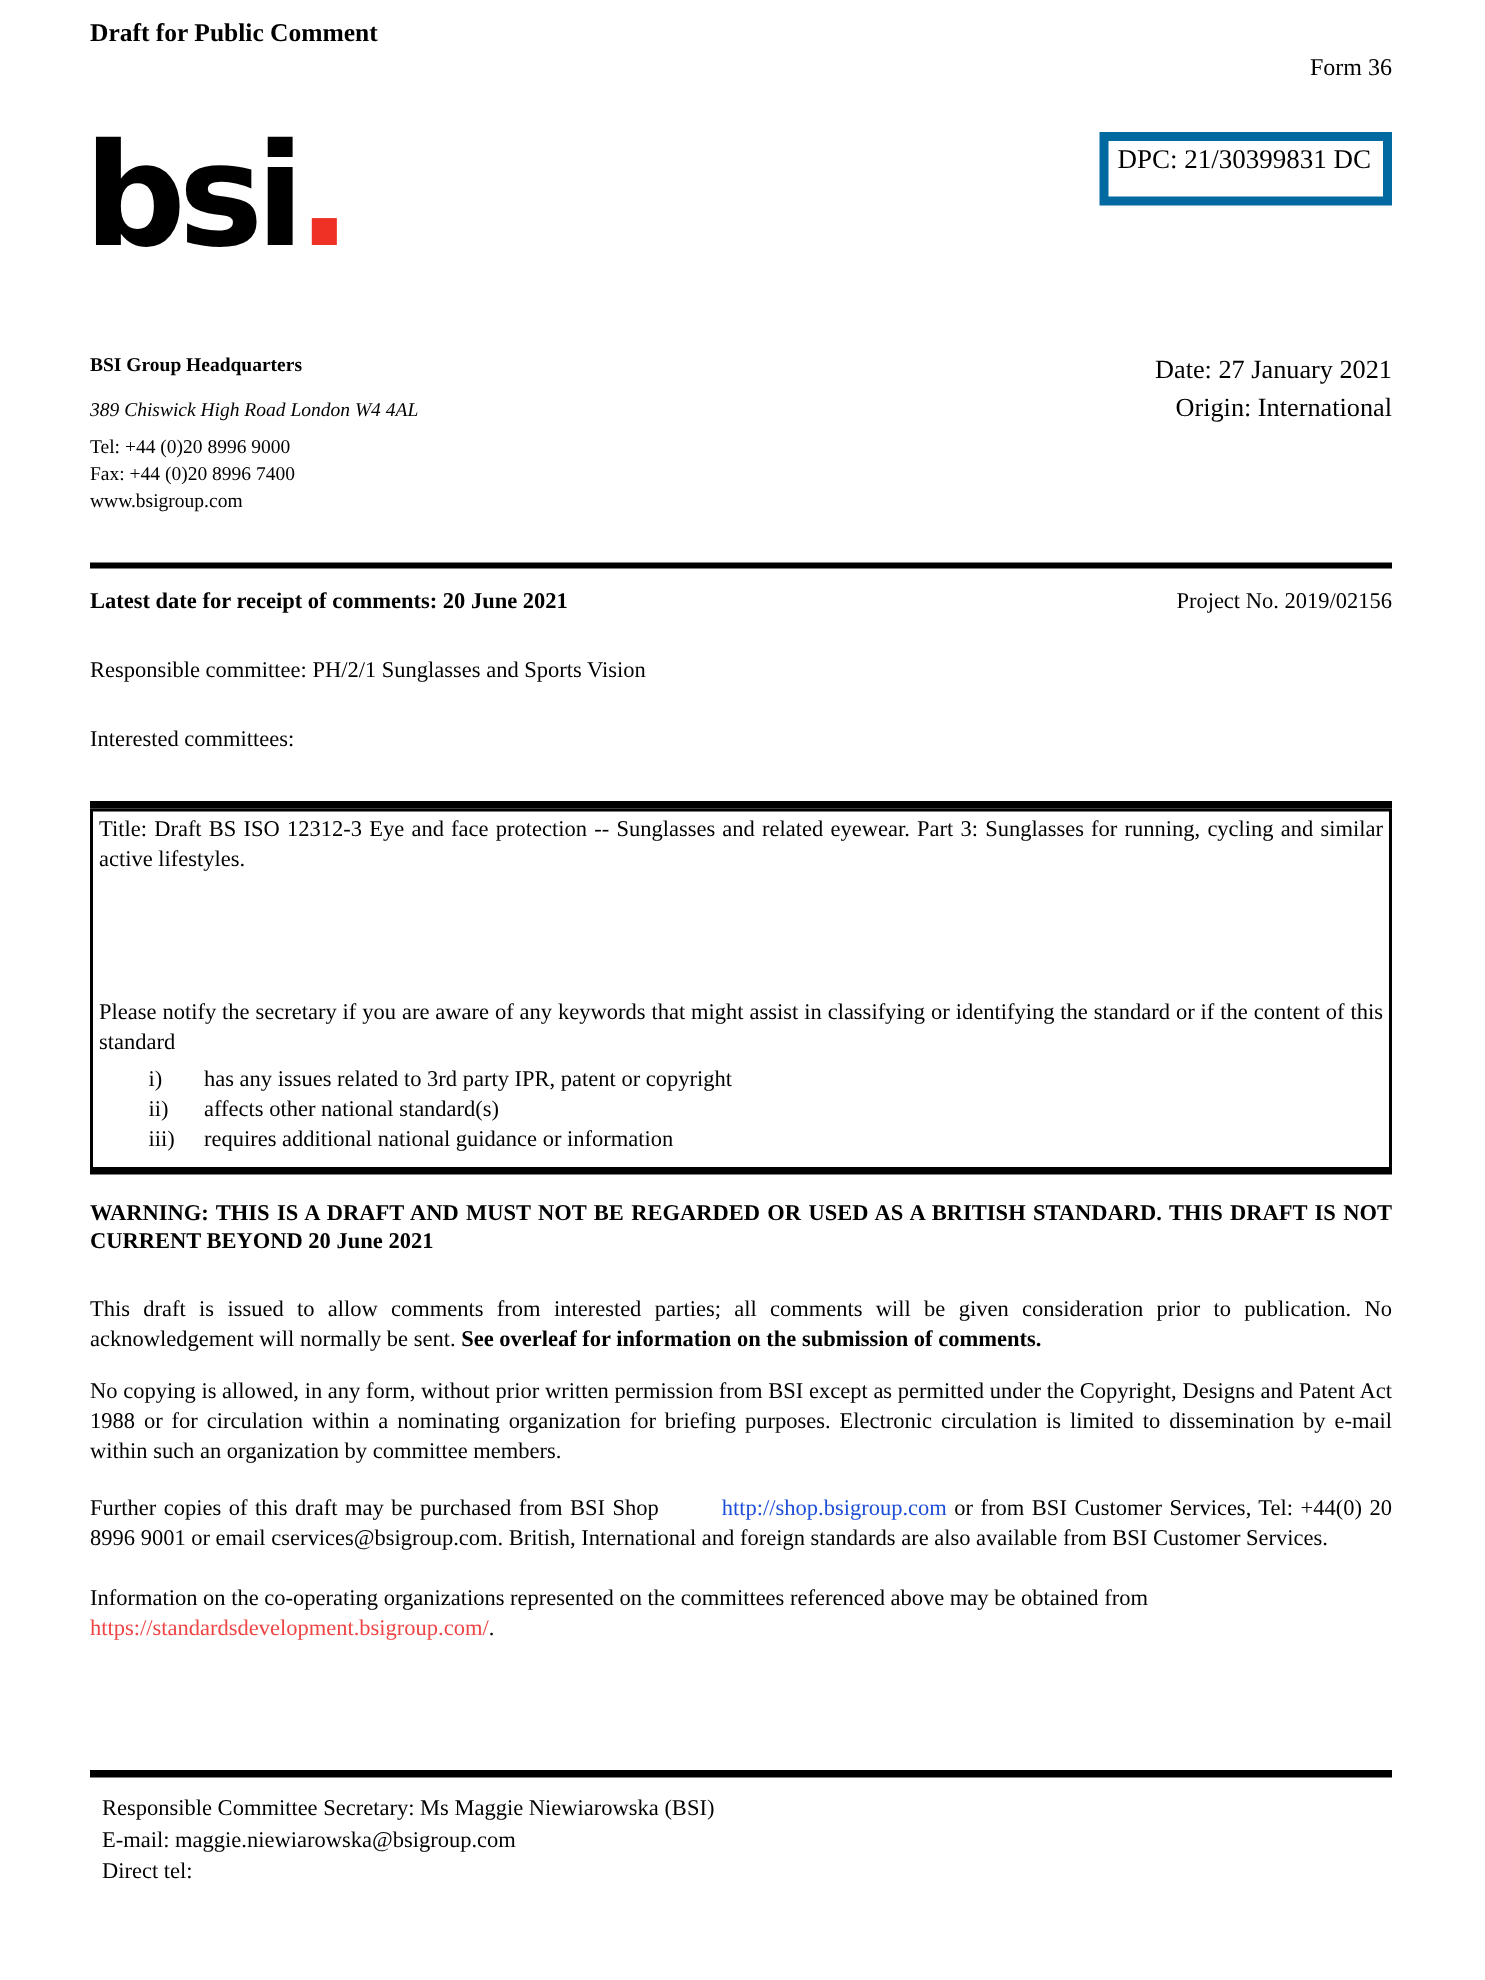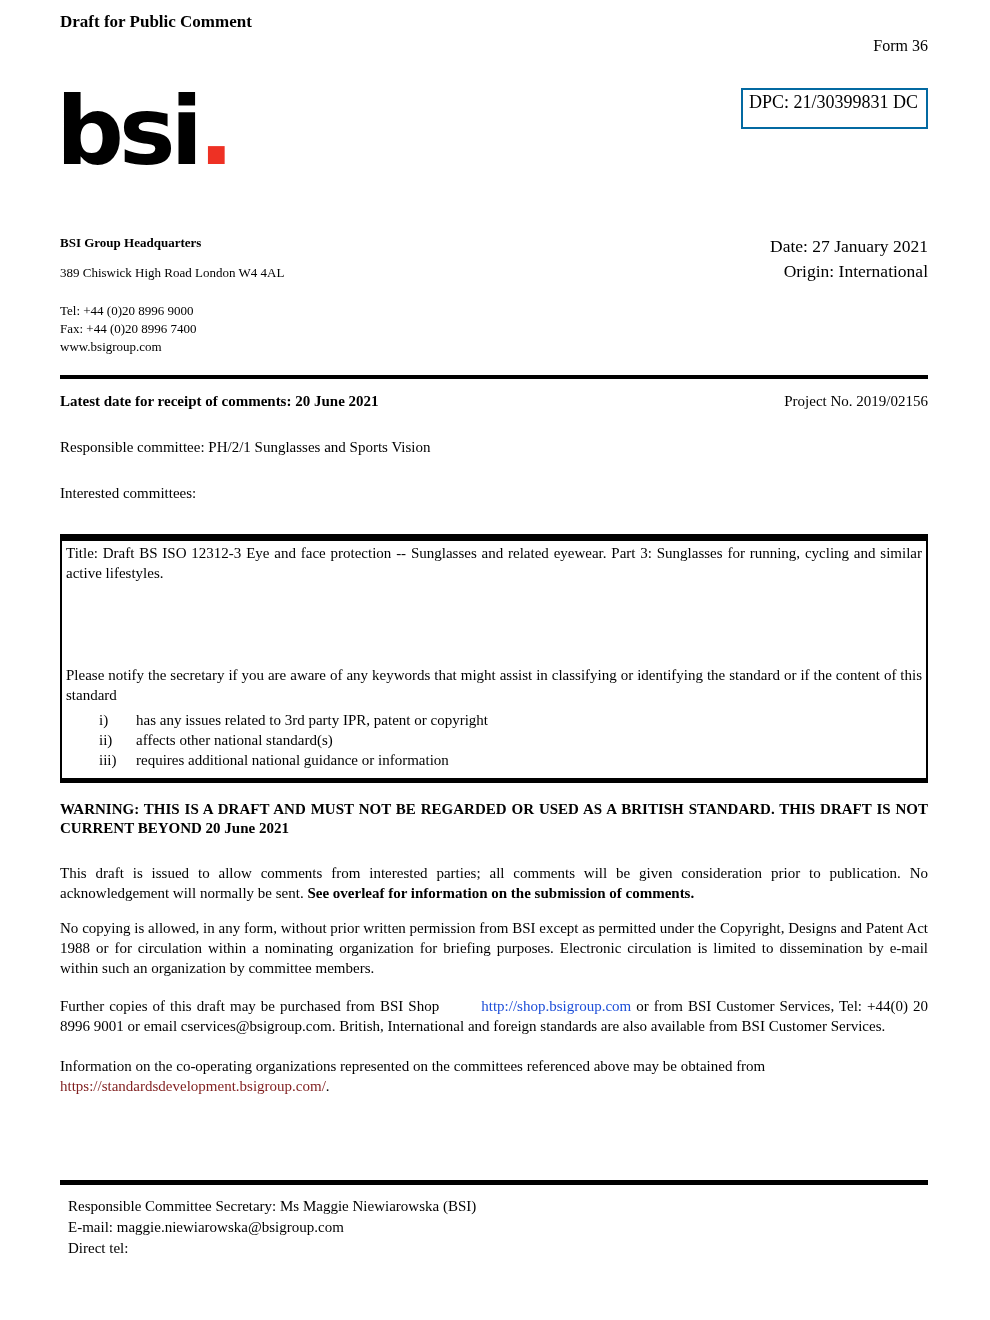--- a/index.html
+++ b/index.html
@@ -21,27 +21,27 @@
   .header-zone { position:relative; height:319px; }
   .logo {
     position:absolute; left:-4px; top:28px;
     font-family:"DejaVu Sans", sans-serif;
     font-weight:bold; font-size:95px; line-height:95px;
     letter-spacing:-5px; color:#000;
   }
   .logo .dot { letter-spacing:0; }
   .dpc-box {
     position:absolute; right:0; top:32px;
-    border:2px solid #0369a1;
+    border:6px solid #0369a1;
     font-size:18px; line-height:22px;
     padding:1px 8px 14px 6px;
   }
   .address { position:absolute; left:0; top:178px; font-size:13px; line-height:18px; }
   .address .hq-name { font-weight:bold; margin-bottom:12px; }
-  .address .hq-street { margin-bottom:20px; }
+  .address .hq-street { margin-bottom:7px;font-style:italic; }
   .meta-right {
     position:absolute; right:0; top:178px;
     text-align:right; font-size:17.5px; line-height:25px;
   }
 
   .rule { background:#000; border:none; }
   .rule-1 { height:4px; }
   .rule-2 { height:5px; margin-top:31px; }
   .rule-3 { height:5px; margin-top:84px; }
 
@@ -139,21 +139,21 @@
   </div>
 
   <p class="warning">WARNING: THIS IS A DRAFT AND MUST NOT BE REGARDED OR USED AS A BRITISH STANDARD. THIS DRAFT IS NOT CURRENT BEYOND 20 June 2021</p>
 
   <p class="para justify p1"><span>This draft is issued to allow comments from interested parties; all comments will be given consideration prior to publication. No acknowledgement will normally be sent. </span><span class="bold-inline">See overleaf for information on the submission of comments.</span></p>
 
   <p class="para justify p2">No copying is allowed, in any form, without prior written permission from BSI except as permitted under the Copyright, Designs and Patent Act 1988 or for circulation within a nominating organization for briefing purposes. Electronic circulation is limited to dissemination by e-mail within such an organization by committee members.</p>
 
   <p class="para justify p3"><span>Further copies of this draft may be purchased from BSI Shop </span><a class="doc-link" style="color: #1d4ed8; margin-left: 37px;">http://shop.bsigroup.com</a><span> or from BSI Customer Services, Tel: +44(0) 20 8996 9001 or email cservices@bsigroup.com. British, International and foreign standards are also available from BSI Customer Services.</span></p>
 
-  <p class="para p4"><span>Information on the co-operating organizations represented on the committees referenced above may be obtained from </span><a class="doc-link" style="color: #7f1d1d;">https://standardsdevelopment.bsigroup.com/</a><span>.</span></p>
+  <p class="para p4"><span>Information on the co-operating organizations represented on the committees referenced above may be obtained from </span><a class="doc-link" style="color: #ef4444;">https://standardsdevelopment.bsigroup.com/</a><span>.</span></p>
 
   <div class="rule rule-3"></div>
 
   <div class="footer">
     <p>Responsible Committee Secretary: Ms Maggie Niewiarowska (BSI)</p>
     <p>E-mail: maggie.niewiarowska@bsigroup.com</p>
     <p>Direct tel:</p>
   </div>
 
 </div>

